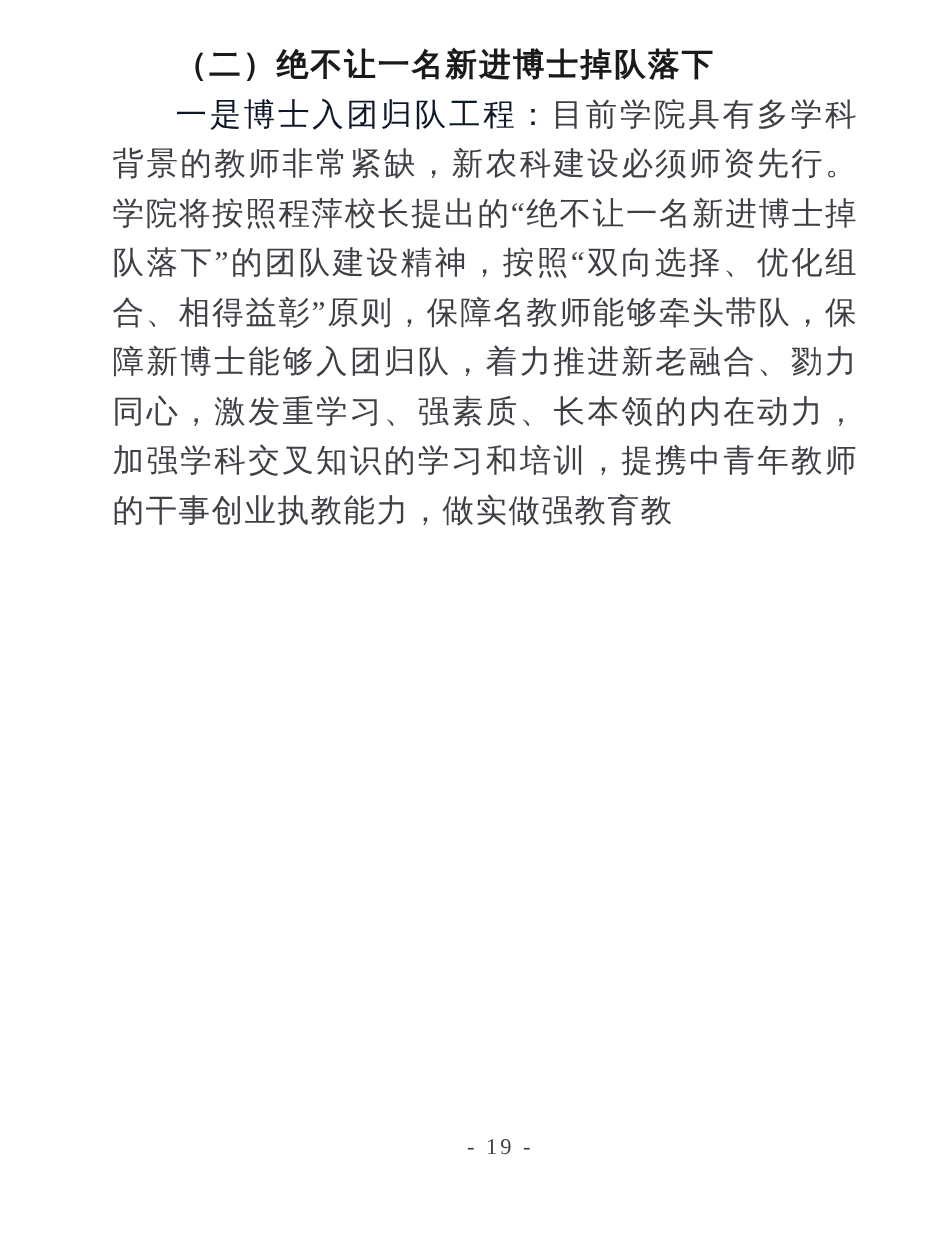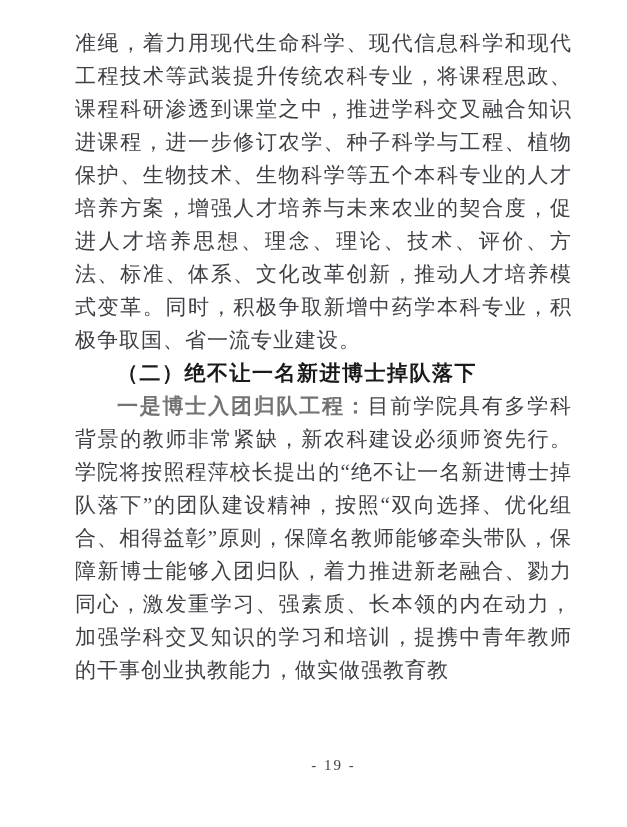--- a/index.html
+++ b/index.html
@@ -35,39 +35,38 @@
     text-indent: 2em;
   }
   .content p.heading {
     font-weight: bold;
     color: #1a1a1c;
     text-indent: 2em;
     text-align: left;
     letter-spacing: 1.5px;
   }
   .lead-bold {
-    font-weight: bold;
-    color: #737373;
+    font-weight: normal;
+    color: #0f172a;
   }
   .footer {
     position: absolute;
     left: 0;
     top: 757px;
     width: 100%;
     text-align: center;
     font-size: 15px;
     letter-spacing: 2px;
     color: #3f3f46;
     font-family: "Liberation Serif", "DejaVu Serif", serif;
     padding-left: 20px;
   }
 </style>
 </head>
 <body>
 
 <div class="page">
   <div class="content">
-    <p>准绳，着力用现代生命科学、现代信息科学和现代工程技术等武装提升传统农科专业，将课程思政、课程科研渗透到课堂之中，推进学科交叉融合知识进课程，进一步修订农学、种子科学与工程、植物保护、生物技术、生物科学等五个本科专业的人才培养方案，增强人才培养与未来农业的契合度，促进人才培养思想、理念、理论、技术、评价、方法、标准、体系、文化改革创新，推动人才培养模式变革。同时，积极争取新增中药学本科专业，积极争取国、省一流专业建设。</p>
     <p class="heading">（二）绝不让一名新进博士掉队落下</p>
     <p class="indent"><span class="lead-bold">一是博士入团归队工程：</span><span>目前学院具有多学科背景的教师非常紧缺，新农科建设必须师资先行。学院将按照程萍校长提出的“绝不让一名新进博士掉队落下”的团队建设精神，按照“双向选择、优化组合、相得益彰”原则，保障名教师能够牵头带队，保障新博士能够入团归队，着力推进新老融合、勠力同心，激发重学习、强素质、长本领的内在动力，加强学科交叉知识的学习和培训，提携中青年教师的干事创业执教能力，做实做强教育教</span></p>
   </div>
   <div class="footer">- 19 -</div>
 </div>
 
 </body></html>

